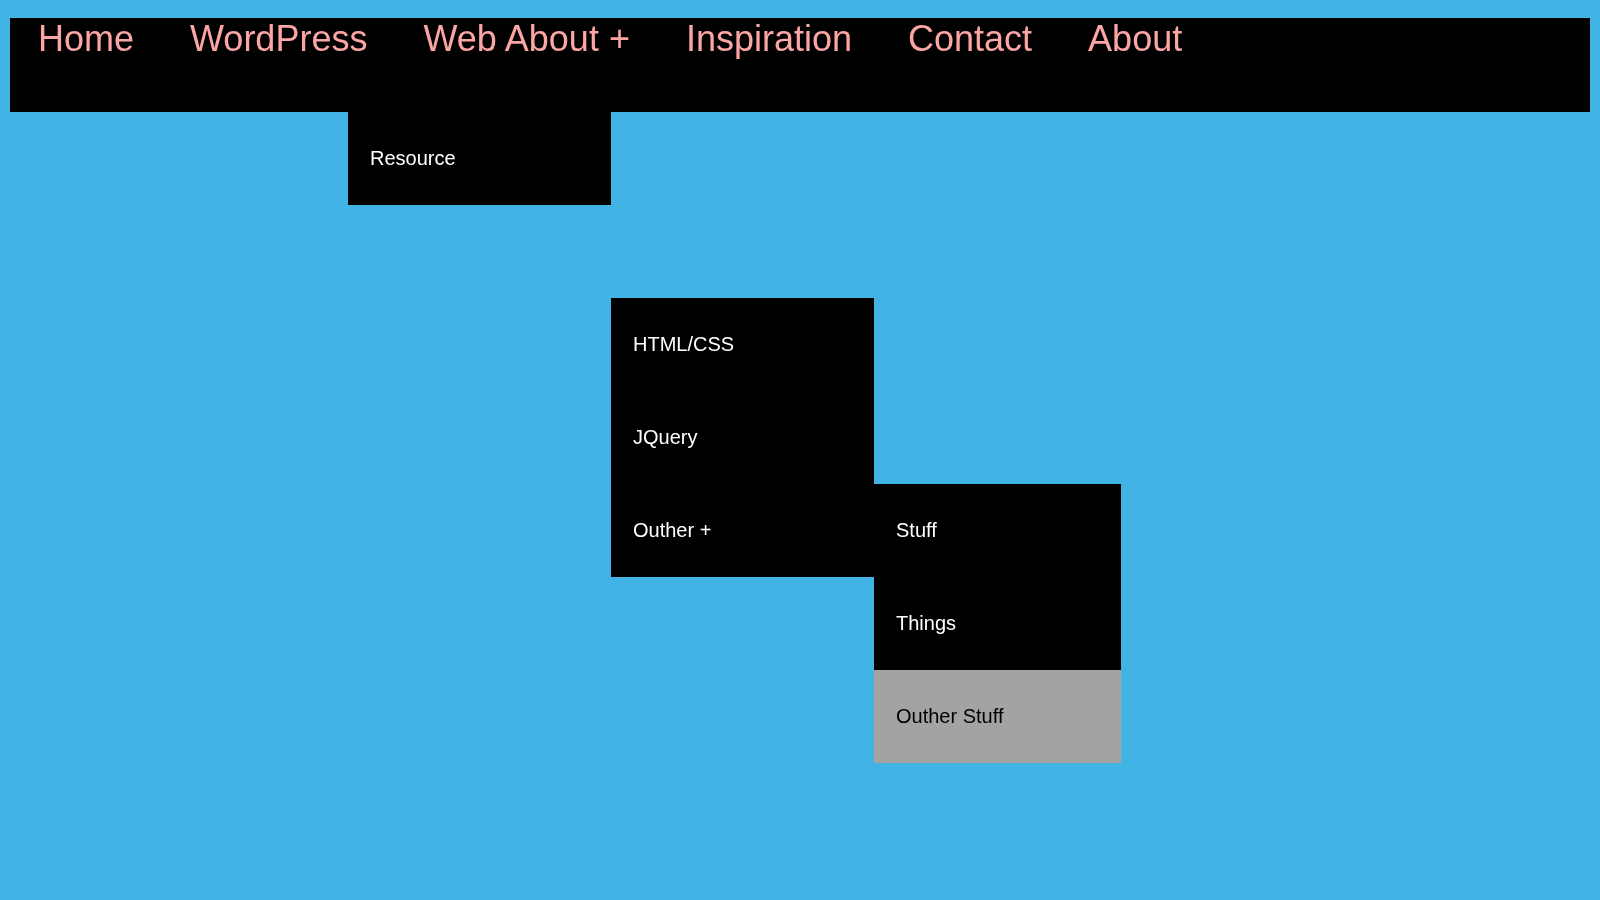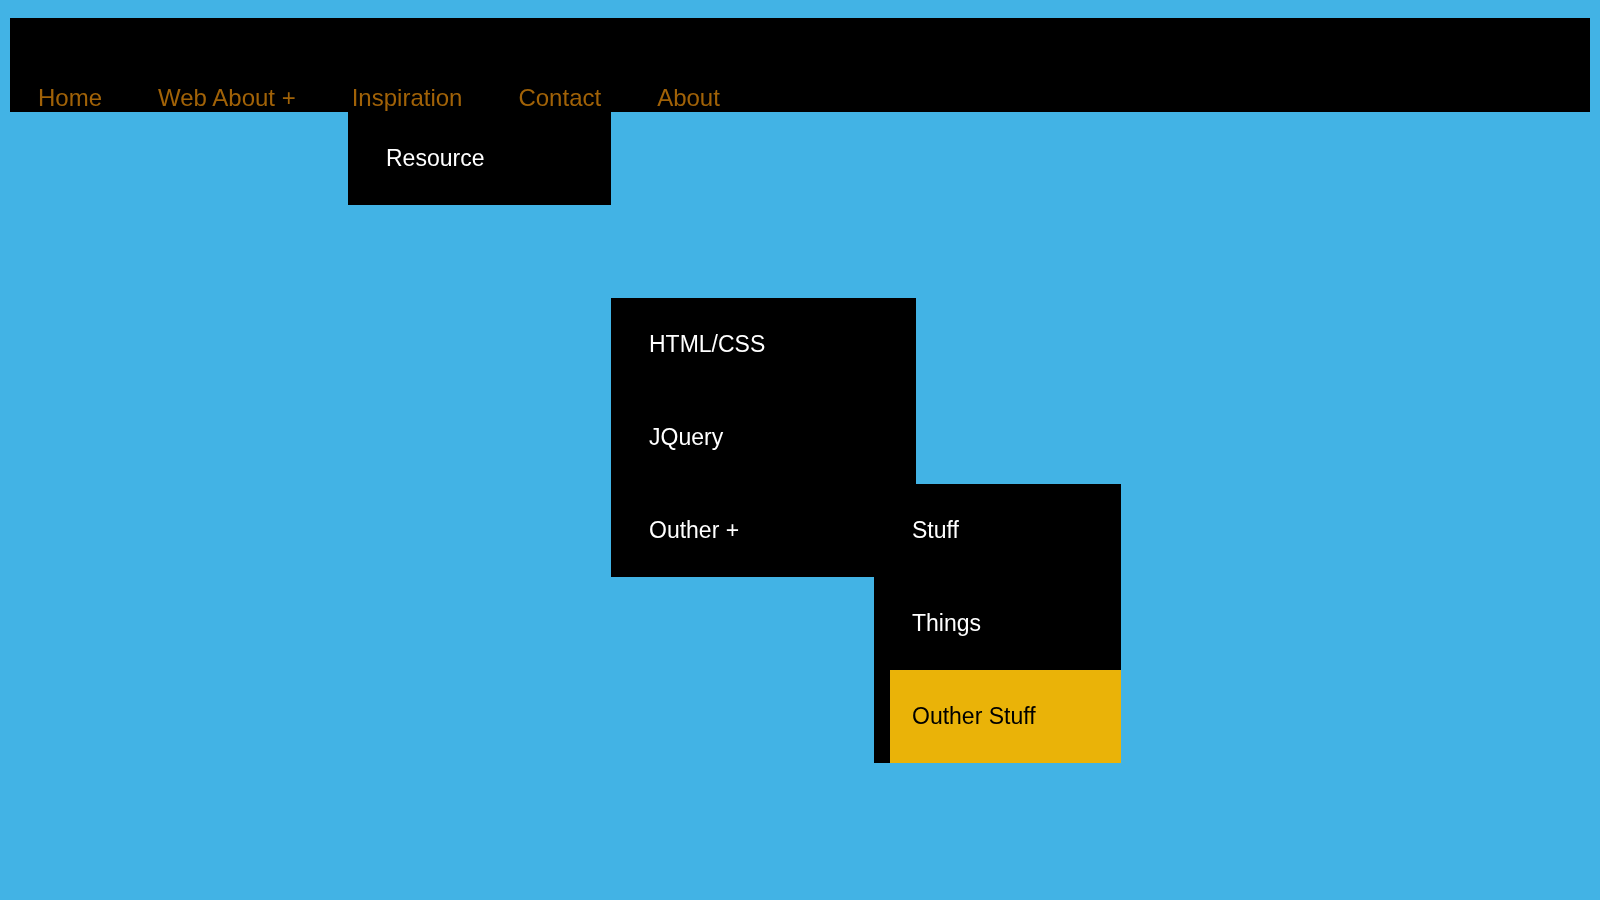--- a/index.html
+++ b/index.html
@@ -19,61 +19,60 @@
       background: #000;
       display: flex;
       align-items: center;
       position: absolute;
       top: 18px;
       left: 10px;
       right: 10px;
       height: 94px;
     }
     .nav-item {
-      color: #a16207;
-      font-size: 24px;
+      color: #fca5a5;
+      font-size: 36px;
       padding: 0 28px;
       height: 100%;
       display: flex;
-      align-items: flex-end;
+      align-items: flex-start;
       cursor: pointer;
       white-space: nowrap;
     }
     .submenu {
       position: absolute;
       background: #000;
     }
     .submenu-item {
       color: #fff;
-      font-size: 23px;
+      font-size: 20px;
       padding: 0 22px;
       display: flex;
       align-items: center;
       cursor: pointer;
       white-space: nowrap;
-      margin-left: 16px;
     }
     .submenu-item.hovered {
-      background: #eab308;
+      background: #a3a3a3;
       color: #000;
     }
     
     .submenu-l1 {
       top: 112px;
       left: 348px;
       width: 263px;
     }
     .submenu-l1 .submenu-item {
       height: 93px;
     }
     
     .submenu-l2 {
       top: 298px;
       left: 611px;
-      width: 305px;
+      width: 263px;
       text-align: right;
     }
     .submenu-l2 .submenu-item {
       height: 93px;
     }
     
     .submenu-l3 {
       top: 484px;
       left: 874px;
       width: 247px;
@@ -81,20 +80,23 @@
     .submenu-l3 .submenu-item {
       height: 93px;
     }
   </style>
 </head>
 <body>
 
 <nav class="navbar">
   <div class="nav-item">
     <span>Home</span>
+  </div>
+  <div class="nav-item">
+    <span>WordPress</span>
   </div>
   <div class="nav-item">
     <span>Web About +</span>
   </div>
   <div class="nav-item">
     <span>Inspiration</span>
   </div>
   <div class="nav-item">
     <span>Contact</span>
   </div>

